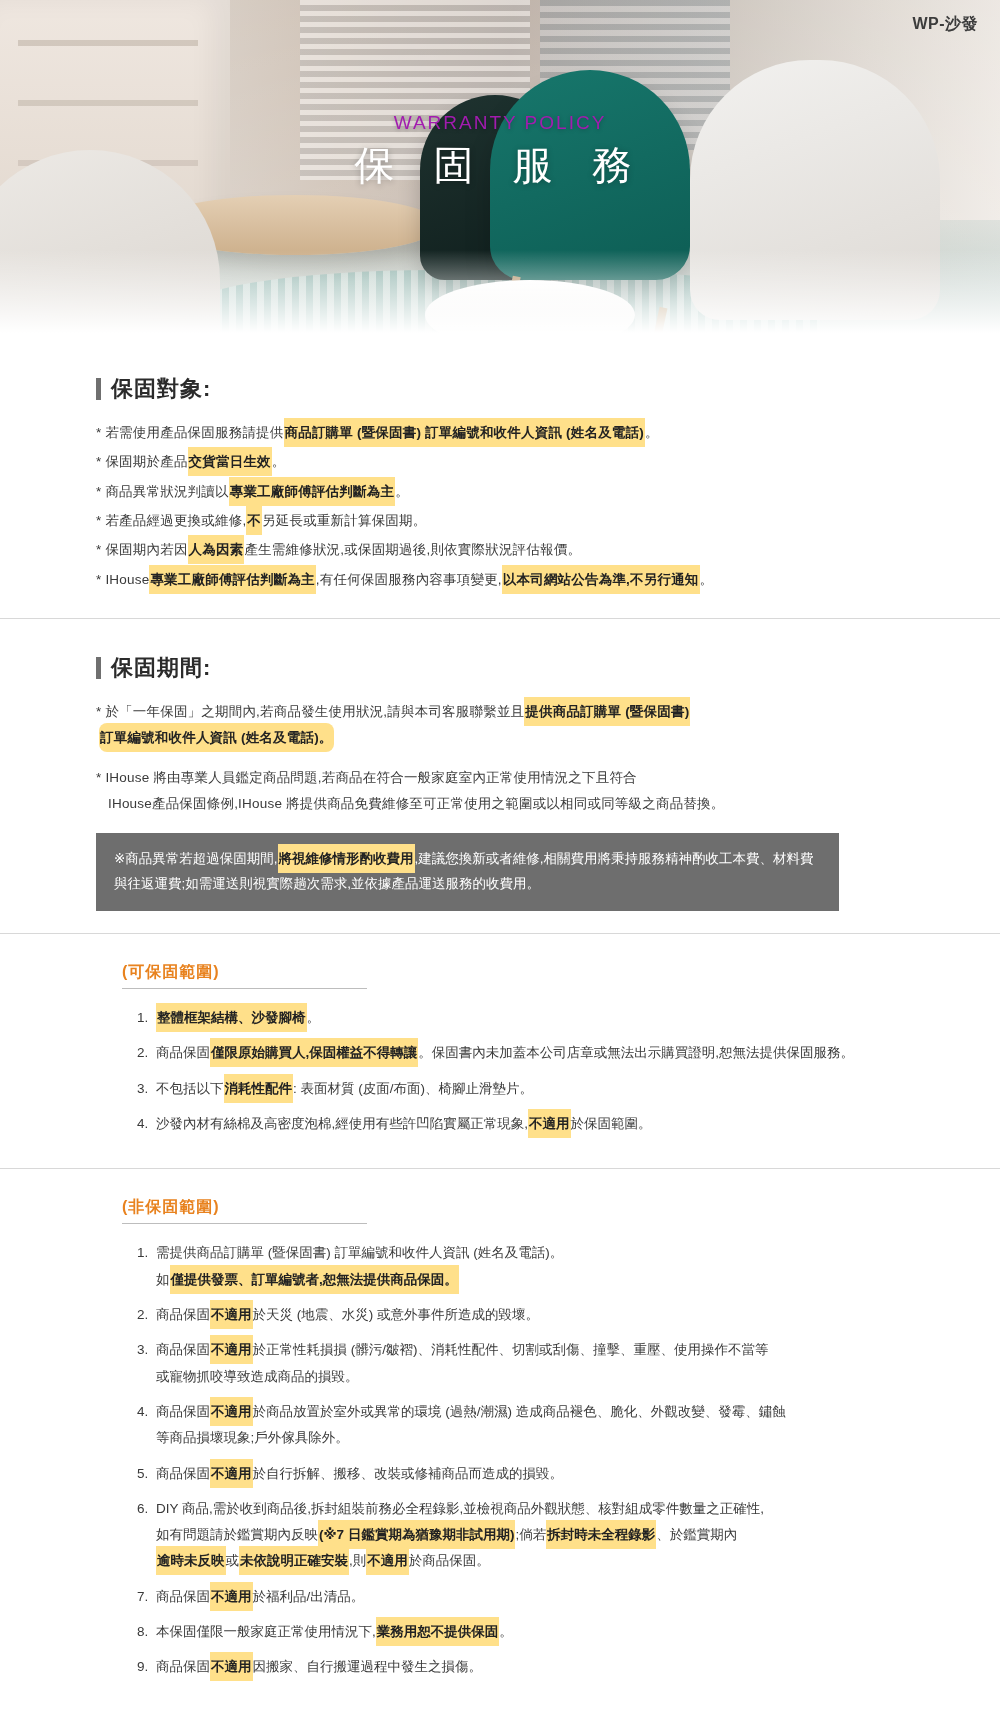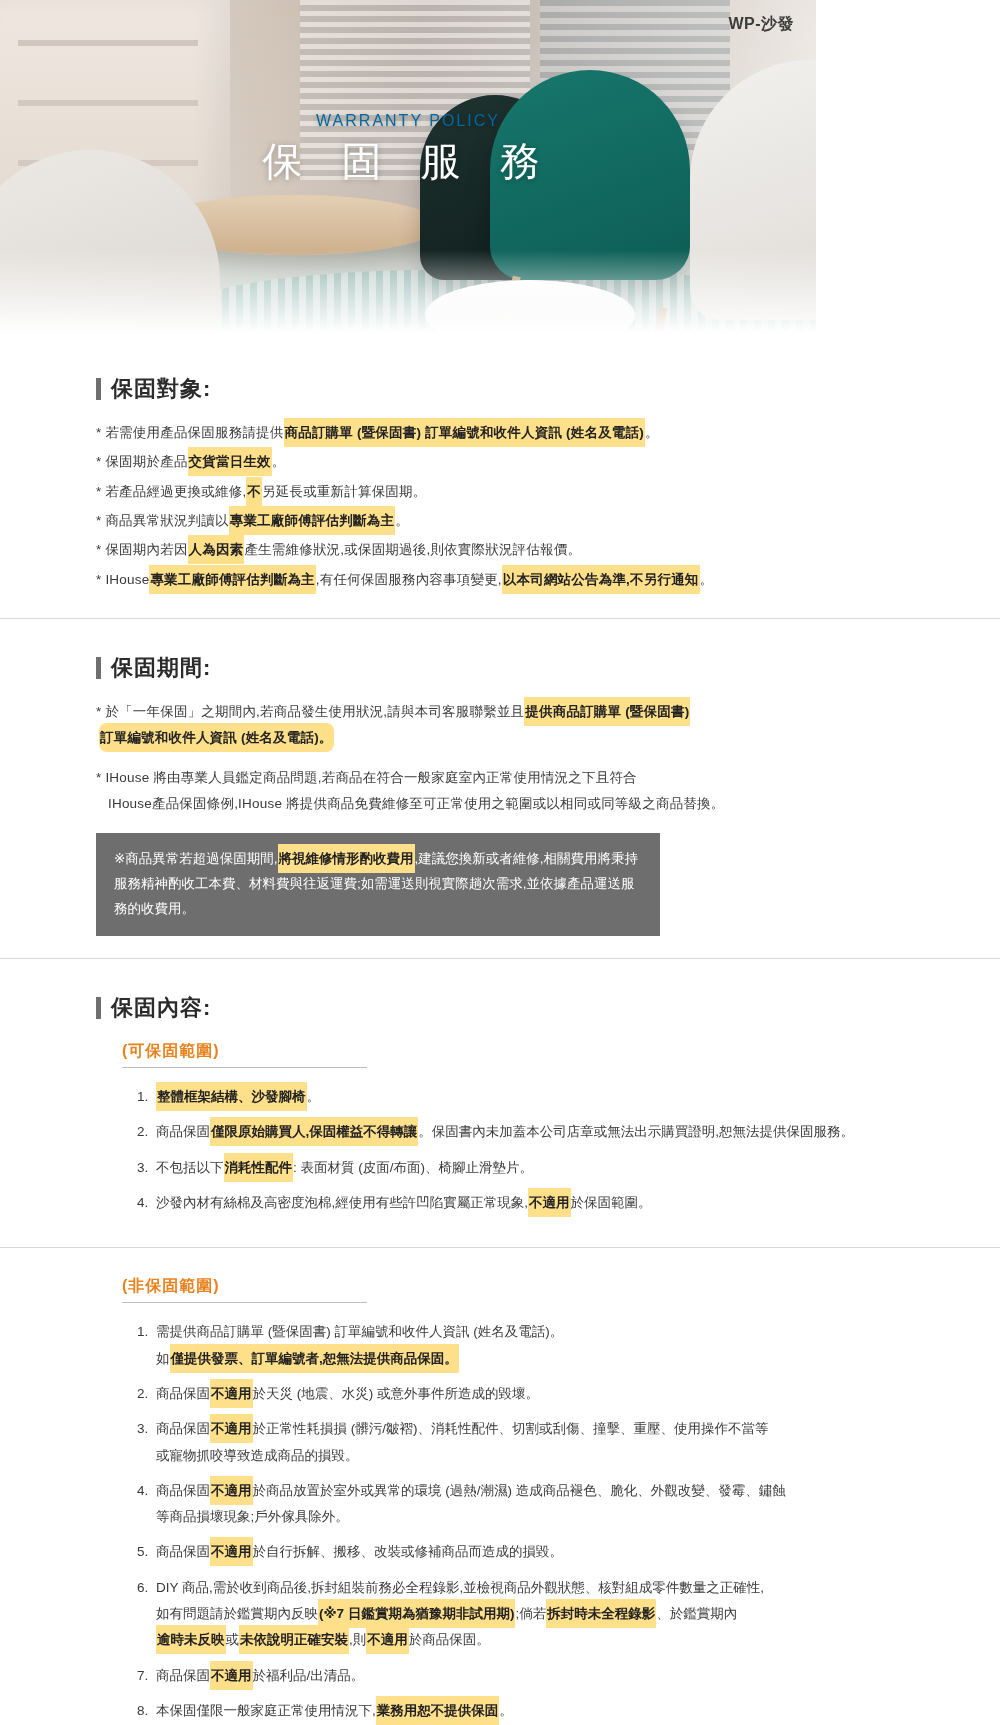--- a/index.html
+++ b/index.html
@@ -8,21 +8,21 @@
     width: 1000px;
     background: #ffffff;
     font-family: "Liberation Sans", "DejaVu Sans", sans-serif;
     color: #333333;
     -webkit-font-smoothing: antialiased;
   }
 
   
   .hero {
     position: relative;
-    width: 816px;
+    width: 1000px;
     height: 340px;
     overflow: hidden;
     background: #cfc6bd;
   }
   .hero-bg {
     position: absolute; inset: 0;
     background:
       linear-gradient(180deg, rgba(255,255,255,0.05) 0%, rgba(255,255,255,0.18) 70%, rgba(255,255,255,0.55) 100%),
       linear-gradient(95deg, #e6ded6 0%, #d8cfc6 18%, #cdbfb2 34%, #bdb0a6 50%, #c8c0b8 66%, #dfd9d2 85%, #efeae5 100%);
   }
@@ -102,21 +102,21 @@
     background: linear-gradient(180deg, rgba(255,255,255,0) 0%, rgba(255,255,255,1) 92%);
   }
   .hero-code {
     position:absolute; right:22px; top:14px;
     font-size:16px; font-weight:bold; color:#3c3c3c; letter-spacing:.5px;
   }
   .hero-titles {
     position:absolute; left:0; right:0; top:112px; text-align:center;
   }
   .hero-en {
-    font-size:16px; color:#0369a1; letter-spacing:2px; font-weight:300;
+    font-size:19px; color:#a21caf; letter-spacing:2px; font-weight:300;
     text-shadow:0 1px 4px rgba(0,0,0,.25);
   }
   .hero-zh {
     margin-top:4px;
     font-size:40px; color:#ffffff; letter-spacing:14px; font-weight:300;
     text-shadow:0 1px 6px rgba(0,0,0,.3);
   }
 
   
   .content { padding: 0 0 30px 0; }
@@ -145,21 +145,21 @@
   }
   .hl { background: #ffe08a; padding: 7px 1px; font-weight: bold; color:#222; }
 
   .note-box {
     margin-top: 16px;
     background: #6e6e6e;
     color: #ffffff;
     padding: 14px 18px;
     font-size: 13.5px;
     line-height: 1.85;
-    width: 564px;
+    width: 743px;
   }
   .note-box .hl { background:#ffe08a; color:#222; }
 
   .sub-head {
     display:inline-block;
     color: #e8821e;
     font-size: 16px;
     margin: 2px 0 10px 26px;
     padding-bottom: 5px;
     border-bottom: 1px solid #bdbdbd;
@@ -219,24 +219,24 @@
       <span>保固對象:</span>
     </h2>
 
     <p class="line">
       * 若需使用產品保固服務請提供<span class="hl">商品訂購單 (暨保固書) 訂單編號和收件人資訊 (姓名及電話)</span>。
     </p>
     <p class="line">
       * 保固期於產品<span class="hl">交貨當日生效</span>。
     </p>
     <p class="line">
+      * 商品異常狀況判讀以<span class="hl">專業工廠師傅評估判斷為主</span>。
+    </p>
+    <p class="line">
       * 若產品經過更換或維修,<span class="hl">不</span>另延長或重新計算保固期。
-    </p>
-    <p class="line">
-      * 商品異常狀況判讀以<span class="hl">專業工廠師傅評估判斷為主</span>。
     </p>
     <p class="line">
       * 保固期內若因<span class="hl">人為因素</span>產生需維修狀況,或保固期過後,則依實際狀況評估報價。
     </p>
     <p class="line">
       * IHouse<span class="hl">專業工廠師傅評估判斷為主</span>,有任何保固服務內容事項變更,<span class="hl">以本司網站公告為準,不另行通知</span>。
     </p>
   </section>
 
   <section class="section divider">
@@ -254,24 +254,20 @@
       * IHouse 將由專業人員鑑定商品問題,若商品在符合一般家庭室內正常使用情況之下且符合<br>
       <span style="margin-left:12px;">IHouse產品保固條例,IHouse 將提供商品免費維修至可正常使用之範圍或以相同或同等級之商品替換。</span>
     </p>
 
     <div class="note-box">
       ※商品異常若超過保固期間,<span class="hl">將視維修情形酌收費用</span>,建議您換新或者維修,相關費用將秉持服務精神酌收工本費、材料費與往返運費;如需運送則視實際趟次需求,並依據產品運送服務的收費用。
     </div>
   </section>
 
   <section class="section divider">
-    <h2 class="sec-title">
-      <span class="bar"></span>
-      <span>保固內容:</span>
-    </h2>
 
     <div class="sub-head">(可保固範圍)</div>
 
     <ol class="items">
       <li><span class="hl">整體框架結構、沙發腳椅</span>。</li>
       <li>商品保固<span class="hl">僅限原始購買人,保固權益不得轉讓</span>。保固書內未加蓋本公司店章或無法出示購買證明,恕無法提供保固服務。</li>
       <li>不包括以下<span class="hl">消耗性配件</span>: 表面材質 (皮面/布面)、椅腳止滑墊片。</li>
       <li>沙發內材有絲棉及高密度泡棉,經使用有些許凹陷實屬正常現象,<span class="hl">不適用</span>於保固範圍。</li>
     </ol>
   </section>

